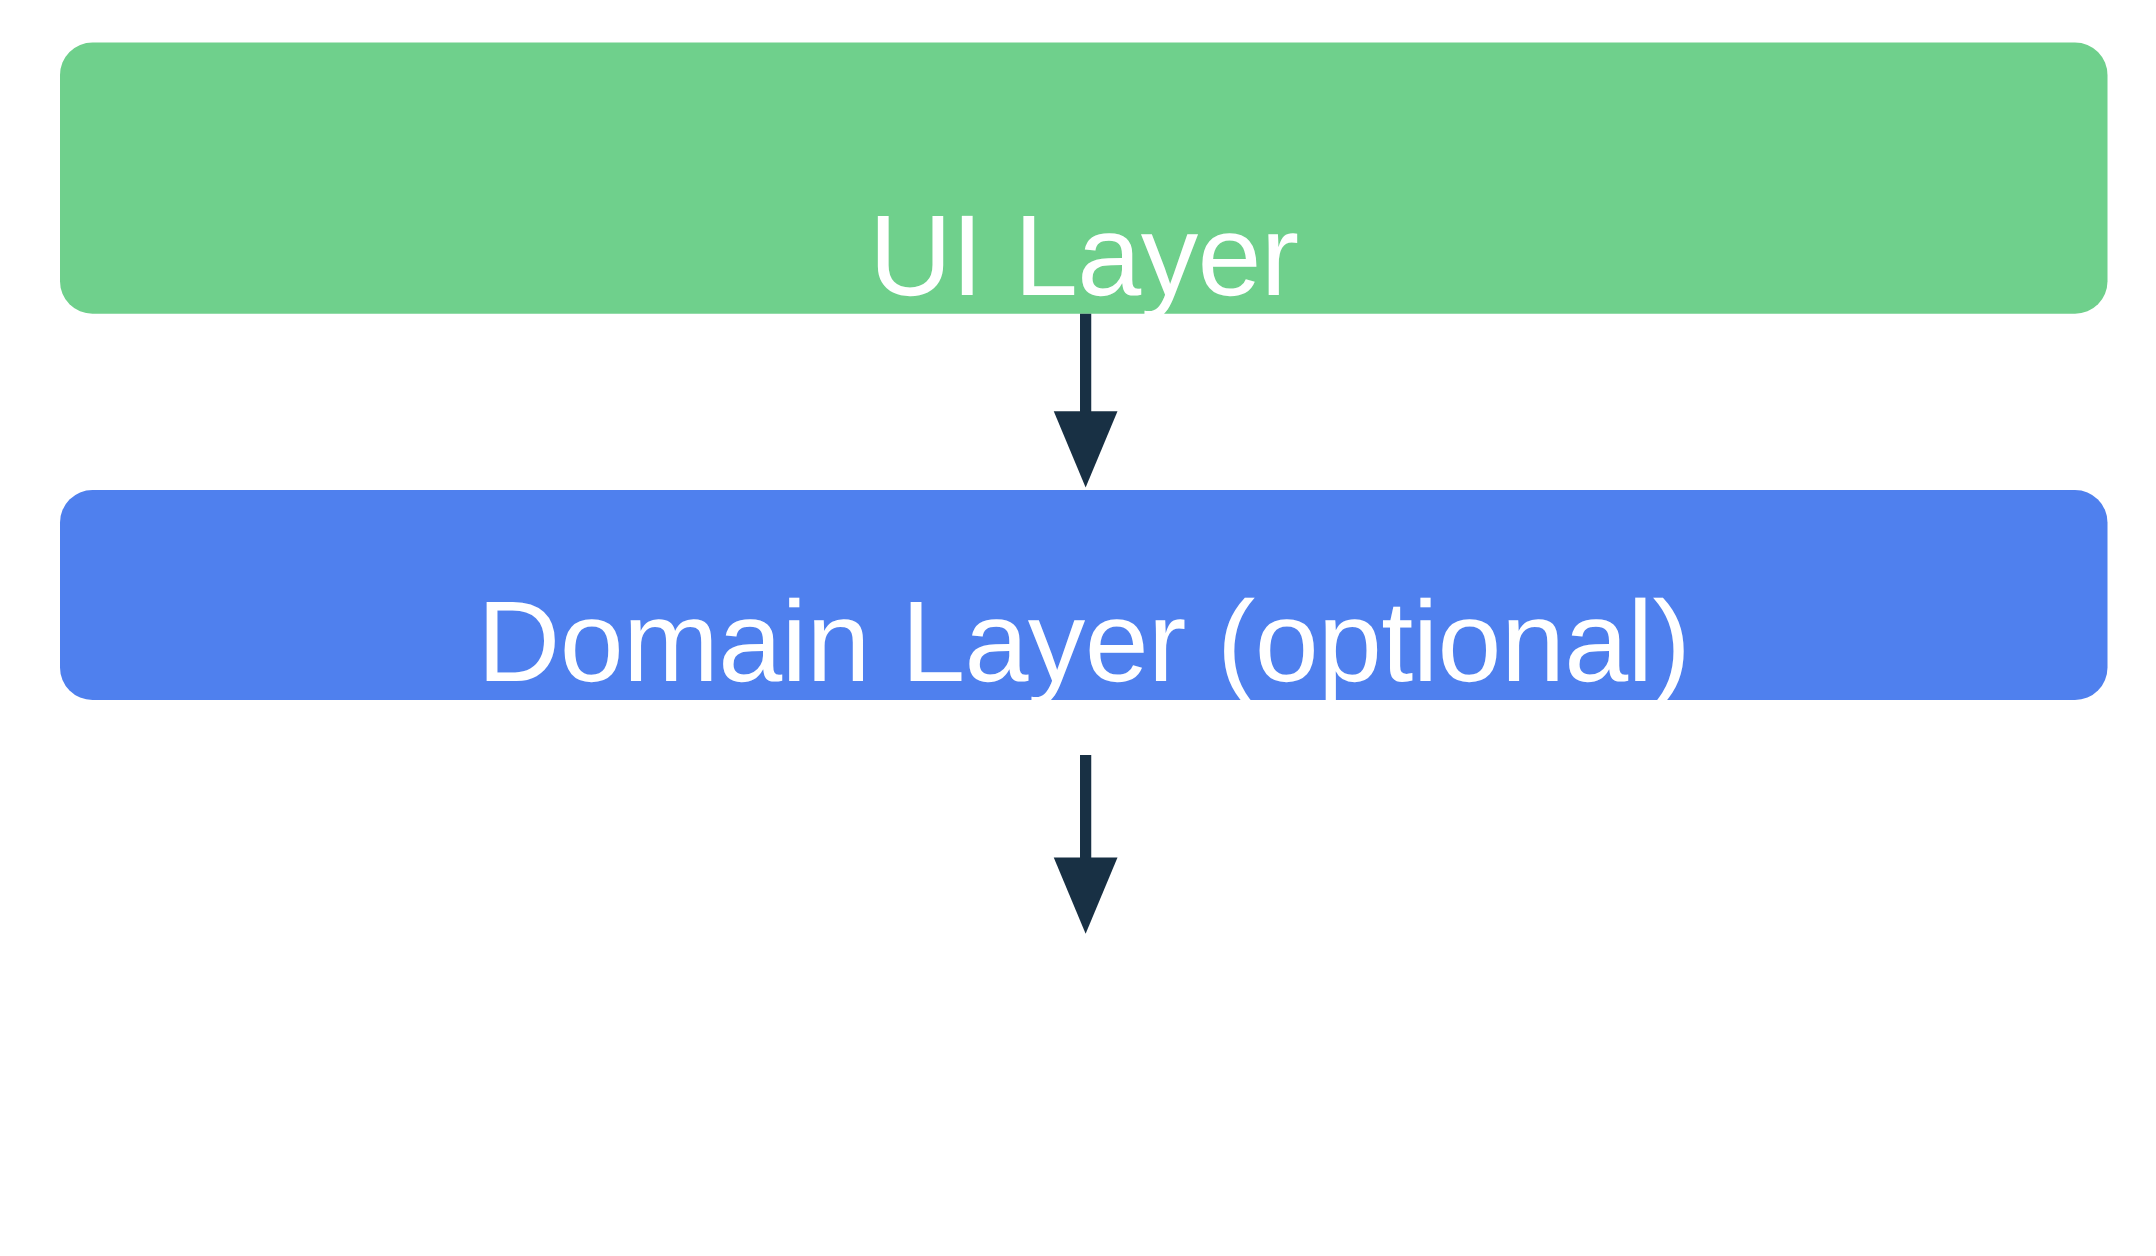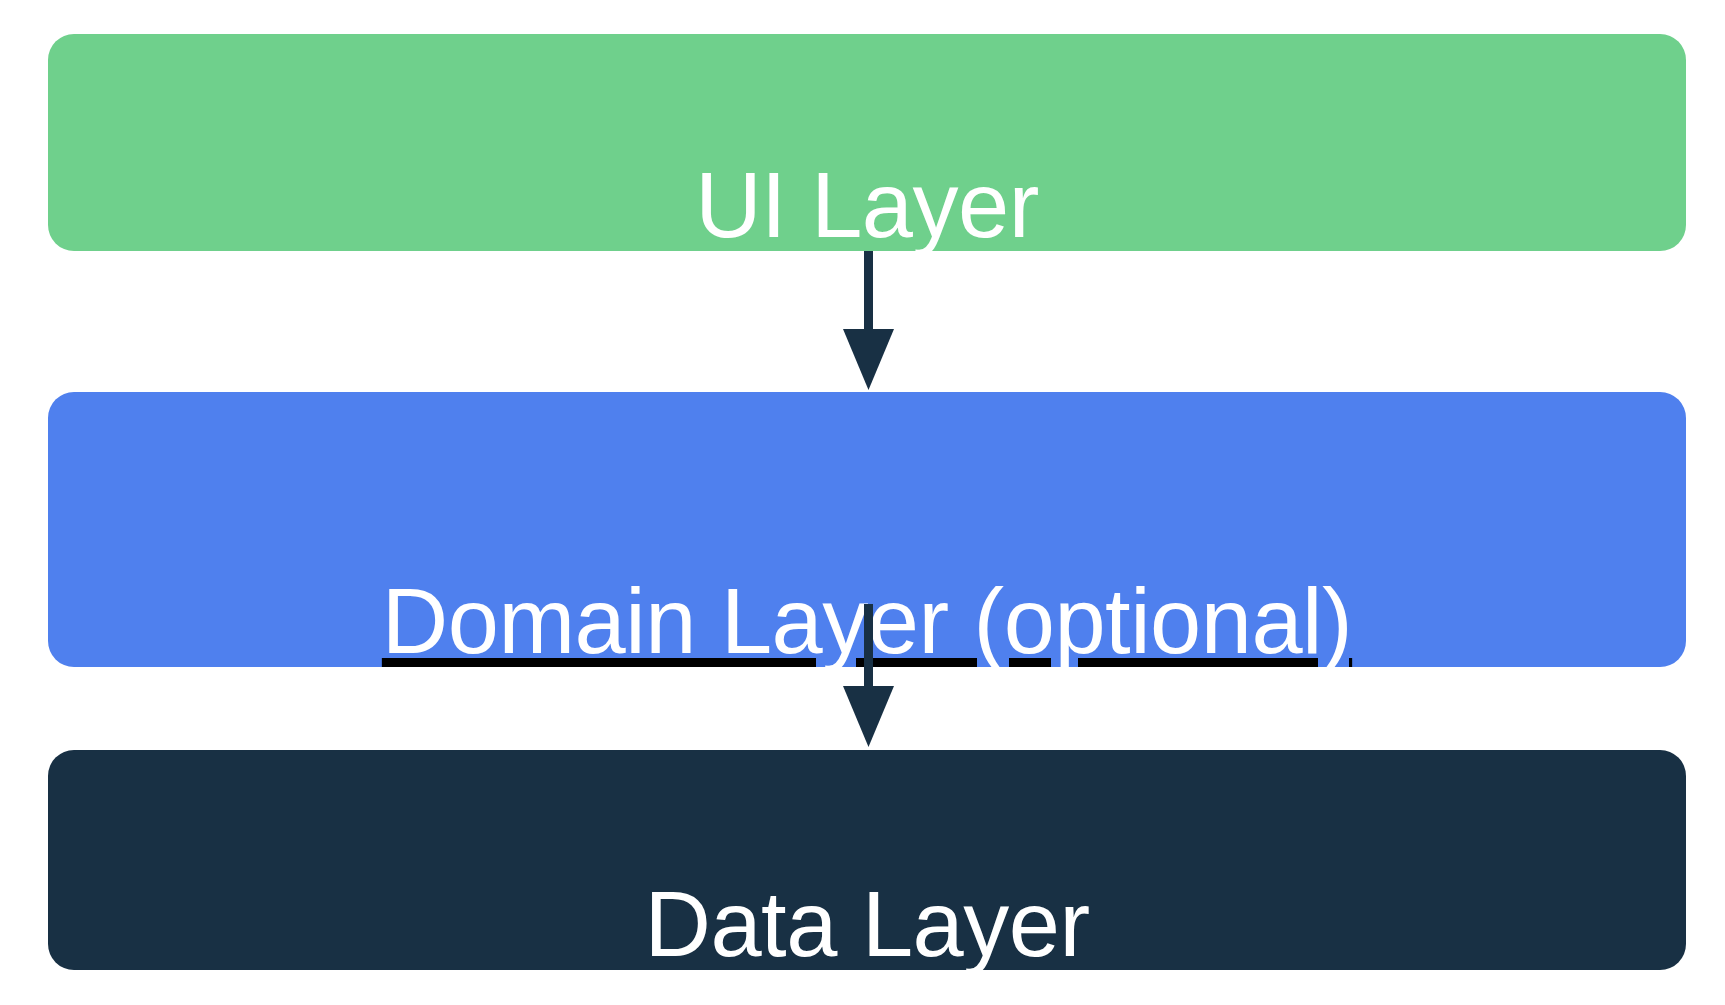--- a/index.html
+++ b/index.html
@@ -42,22 +42,21 @@
     user-select: none;
   }
 
   
   #box-ui-layer {
     top: 34px;
     height: 217px;
   }
   #box-domain-layer {
     top: 392px;
-    height: 275px;
-    text-decoration: underline;
+    height: 168px;
   }
   #box-data-layer {
     top: 750px;
     height: 220px;
   }
 
   
   .connector-arrow {
     position: absolute;
     left: 0;
@@ -92,17 +91,14 @@
     <span class="layer-label" style="color: rgb(255, 255, 255);">Domain Layer (optional)</span>
   </div>
 
   <svg class="connector-arrow" viewBox="0 0 1725 1005" xmlns="http://www.w3.org/2000/svg">
     <g>
       <rect class="arrow-shape" x="864" y="604" width="9" height="84" fill="#183044"></rect>
       <polygon class="arrow-shape" points="843,686 894,686 868.5,747" fill="#183044"></polygon>
     </g>
   </svg>
 
-  <div class="layer-box" id="box-data-layer" style="background: #183044;">
-    <span class="layer-label" style="color: rgb(255, 255, 255);">Data Layer</span>
-  </div>
 
 </div>
 
 </body></html>

